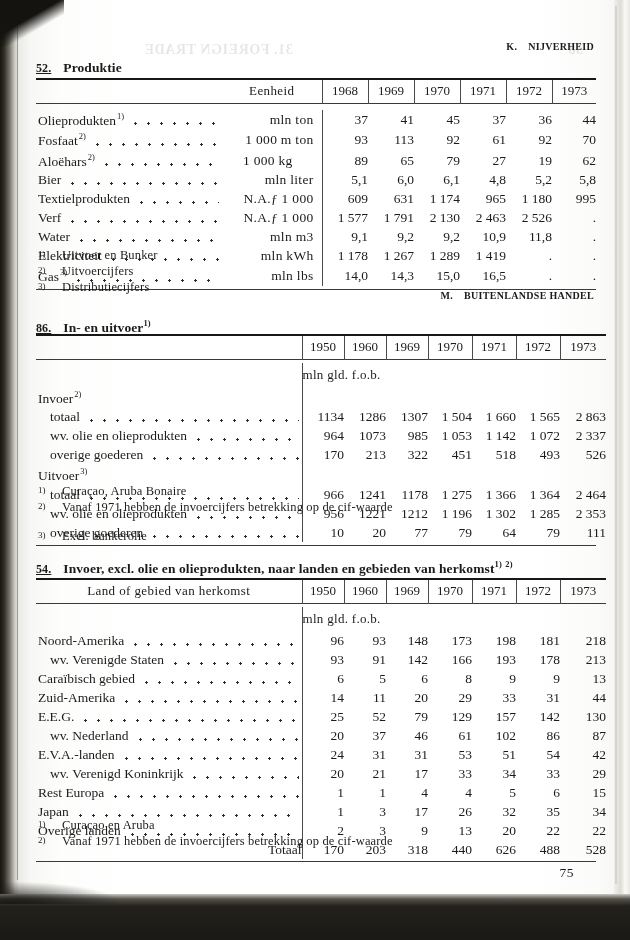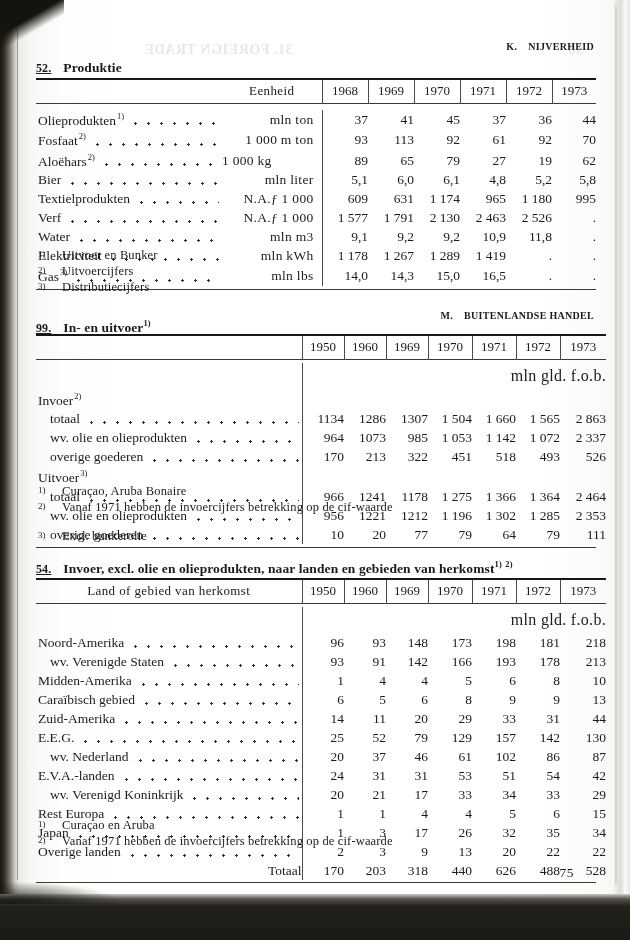--- a/index.html
+++ b/index.html
@@ -95,21 +95,21 @@
     text-align:center;font-size:13px;padding:3px 0 3.5px;
     border-right:1px solid #4a4a4a;
   }
   .hdr td:last-child{border-right:none;}
   .hdr td.lbl{border-right:1px solid #4a4a4a;}
   .hdr td.unit{letter-spacing:.4px;}
 
   .lbl{text-align:left;}
   .num{text-align:right;padding-right:8px;font-variant-numeric:tabular-nums;}
 
-  .unitrow td{text-align:right;font-size:16px;padding:4px 0 5px;letter-spacing:.3px;}
+  .unitrow td{text-align:left;font-size:13px;padding:4px 0 5px;letter-spacing:.3px;}
 
   
   .rlab{
     display:flex;align-items:flex-end;white-space:nowrap;
     padding-left:2px;
   }
   .rlab .txt{flex:0 0 auto;text-align:right;}
   .rlab .lead{
     flex:1 1 auto;min-width:10px;margin:0 3px 3px 5px;height:3px;
     background-image:radial-gradient(circle,#2a2a2a 1.05px,rgba(0,0,0,0) 1.25px);
@@ -219,21 +219,21 @@
               <td class="num">92</td>
               <td class="num">70</td>
             </tr>
             <tr class="drow">
               <td class="lbl">
                 <div class="rlab">
                   <span class="txt">Aloëhars<sup>2)</sup></span>
                   <span class="lead"></span>
                 </div>
               </td>
-              <td style="text-align: left; padding-right: 8px; letter-spacing: 0.3px;">1 000  kg</td>
+              <td style="text-align: center; padding-right: 8px; letter-spacing: 0.3px;">1 000  kg</td>
               <td class="num vline">89</td>
               <td class="num">65</td>
               <td class="num">79</td>
               <td class="num">27</td>
               <td class="num">19</td>
               <td class="num">62</td>
             </tr>
             <tr class="drow">
               <td class="lbl">
                 <div class="rlab">
@@ -337,26 +337,26 @@
         <div class="fn">
           <span class="mk">2)</span>
           <span class="tx">Uitvoercijfers</span>
         </div>
         <div class="fn">
           <span class="mk">3)</span>
           <span class="tx">Distributiecijfers</span>
         </div>
       </div>
 
-    <div class="sect-head" style="top:290px;margin-top:20px;">
+    <div class="sect-head" style="top:290px;">
       <span class="ltr">M.</span><span>BUITENLANDSE HANDEL</span>
     </div>
 
     <div class="tbl-title" style="top:318px;">
-      <span class="num">99.</span><span>In- en uitvoer</span><sup>1)</sup>
+      <span class="num">86.</span><span>In- en uitvoer</span><sup>1)</sup>
     </div>
 
     <div class="tbl" style="top:334px;">
       <table>
         <colgroup>
           <col style="width:266px">
           <col style="width:42px">
             <col style="width:42px">
             <col style="width:42px">
           <col style="width:44px">
@@ -586,35 +586,20 @@
               <td class="num">91</td>
               <td class="num">142</td>
               <td class="num">166</td>
               <td class="num">193</td>
               <td class="num">178</td>
               <td class="num">213</td>
             </tr>
             <tr class="drow">
               <td class="lbl">
                 <div class="rlab">
-                  <span class="txt">Midden-Amerika</span>
-                  <span class="lead"></span>
-                </div>
-              </td>
-              <td class="num vline">1</td>
-              <td class="num">4</td>
-              <td class="num">4</td>
-              <td class="num">5</td>
-              <td class="num">6</td>
-              <td class="num">8</td>
-              <td class="num">10</td>
-            </tr>
-            <tr class="drow">
-              <td class="lbl">
-                <div class="rlab">
                   <span class="txt">Caraïbisch gebied</span>
                   <span class="lead"></span>
                 </div>
               </td>
               <td class="num vline">6</td>
               <td class="num">5</td>
               <td class="num">6</td>
               <td class="num">8</td>
               <td class="num">9</td>
               <td class="num">9</td>

